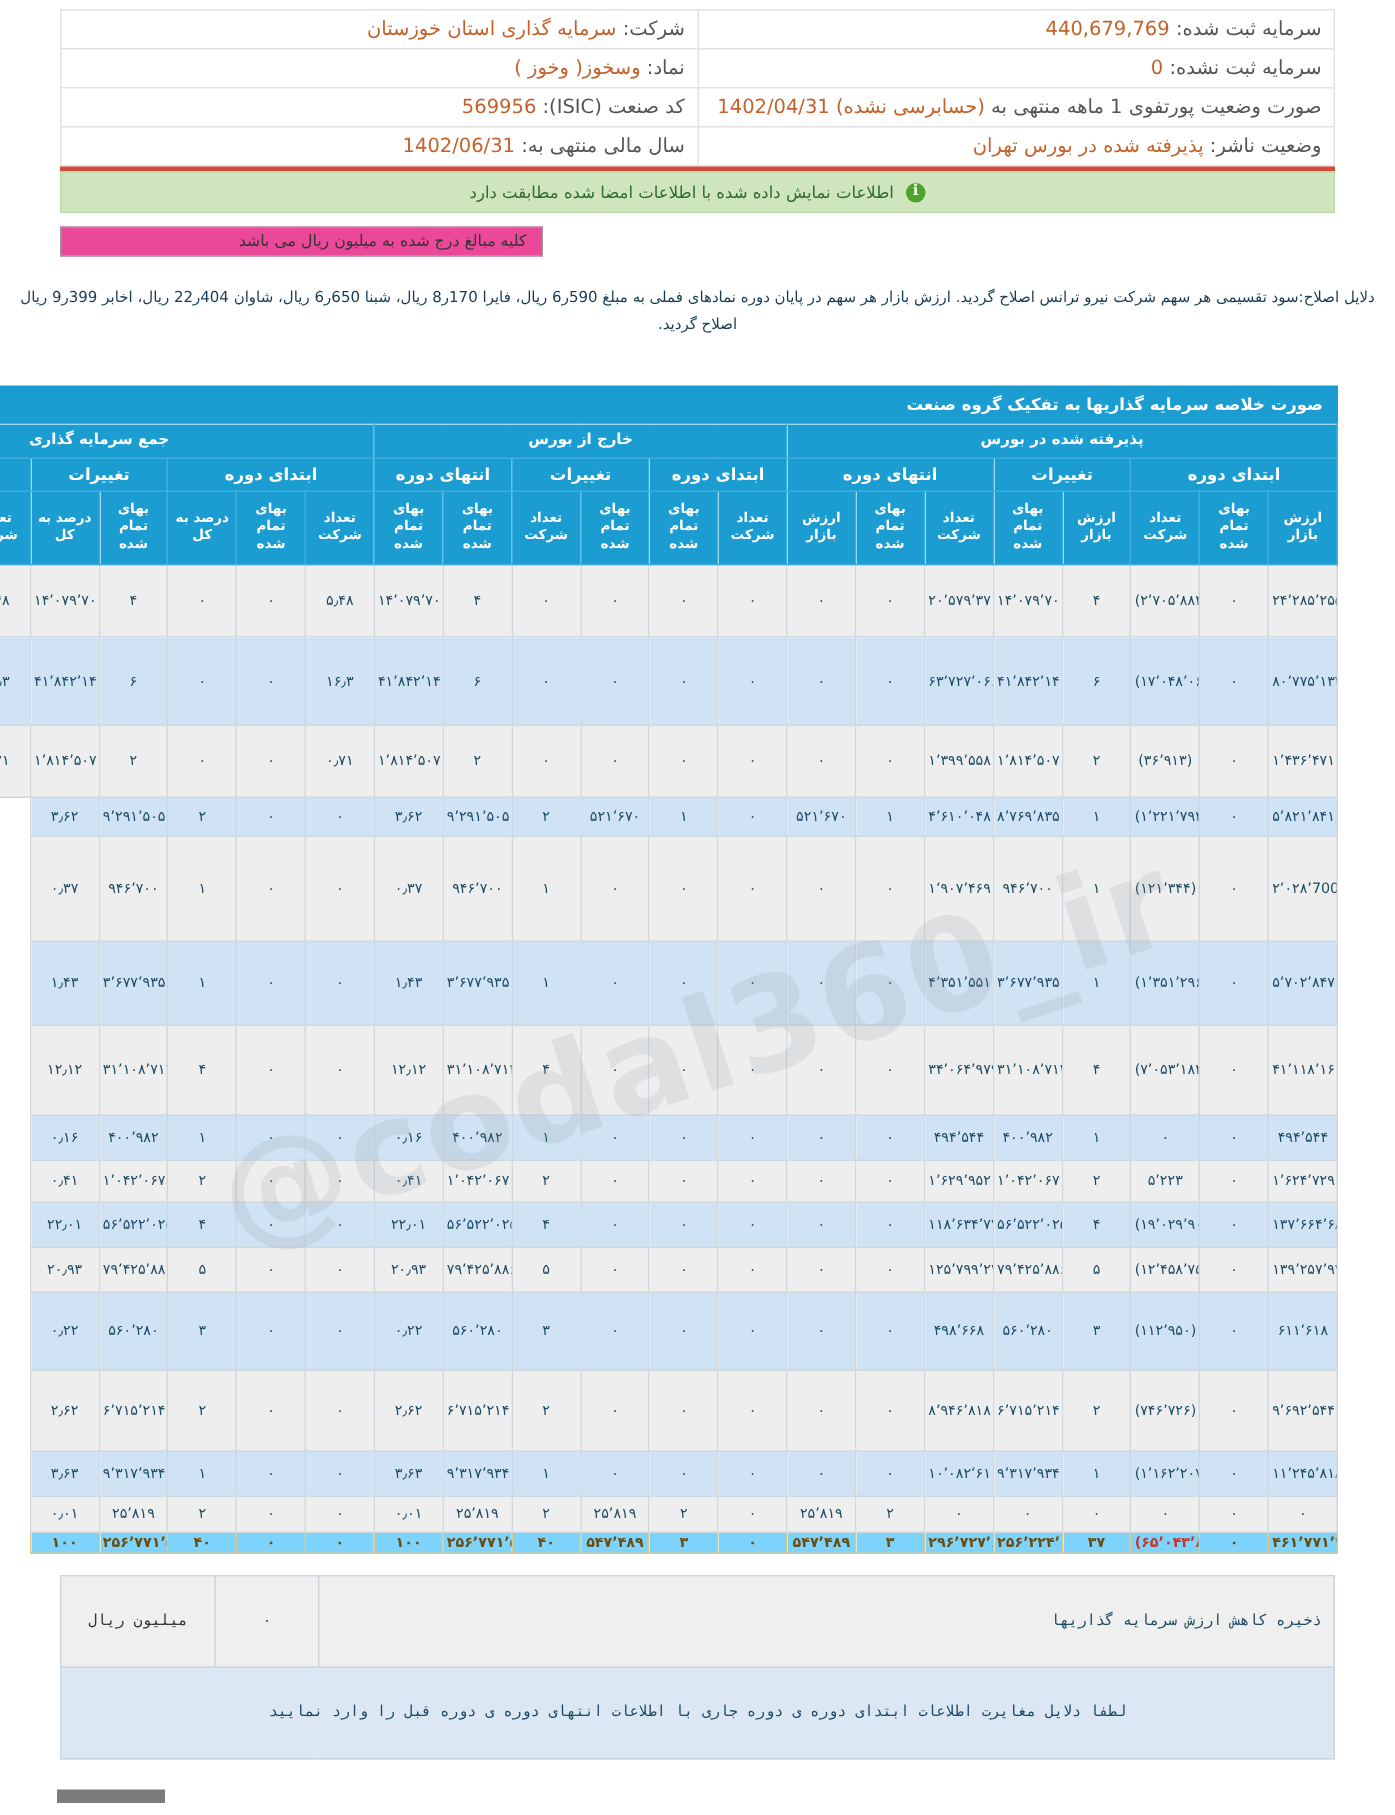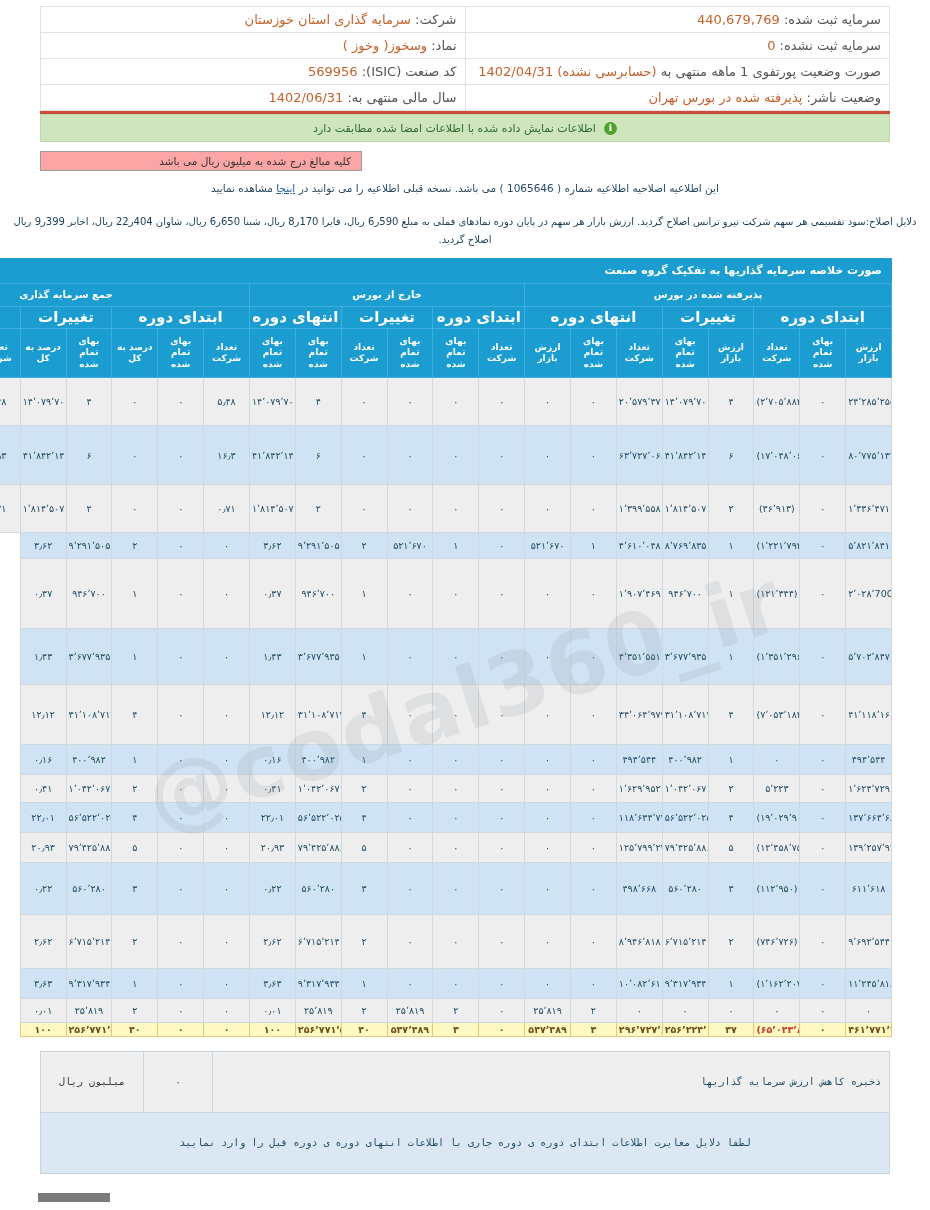--- a/index.html
+++ b/index.html
@@ -55,38 +55,38 @@
   .info-icon{
     width:13px;height:13px;border-radius:50%;
     background:#4da32e;color:#fff;font-size:10px;font-weight:bold;
     display:inline-flex;align-items:center;justify-content:center;
     line-height:1;font-family:"DejaVu Serif",serif;
   }
 
   
   .unitbox-row{margin:9px 40px 0 40px;display:flex;justify-content:flex-end;}
   .unitbox{
-    border:1px solid #9a9a9a;background:#fca5a5;
+    border:1px solid #9a9a9a;background:#ec4899;
     padding:3px 10px;font-size:10.5px;color:#333;
     min-width:300px;text-align:right;
   }
 
   
   .amend{
     margin:11px 40px 0 40px;text-align:center;
     font-size:10.5px;color:#2b4a63;
   }
   .amend a{color:#1a5b9c;text-decoration:underline;}
   .reason{
     margin:19px 8px 0 8px;text-align:center;
     font-size:10px;color:#173c57;line-height:1.75;
   }
 
   
-  .tbl-wrap{margin:10px 38px 0 0;padding-left:0;}
+  .tbl-wrap{margin:32px 38px 0 0;padding-left:0;}
   .tbl-title{
     background:#1b9dd1;color:#fff;font-size:11px;font-weight:bold;
     padding:6px 10px;text-align:right;width:892px;box-sizing:border-box;
   }
   table.port{
     border-collapse:collapse;table-layout:fixed;
     width:1010px;   
     background:#fff;
   }
   table.port th,table.port td{
@@ -94,27 +94,27 @@
     font-size:9.5px;color:#1d4a63;
     text-align:center;vertical-align:middle;
     padding:1px 2px;overflow:hidden;white-space:nowrap;
   }
   table.port thead th{
     background:#1b9dd1;color:#ffffff;font-weight:bold;
     border:1px solid #3fb0dd;line-height:1.25;
     white-space:normal;
   }
   thead tr.grp1 th{height:20px;font-size:10px;}
-  thead tr.grp2 th{height:19px;font-size:15px;}
+  thead tr.grp2 th{height:19px;font-size:11px;}
   thead tr.grp3 th{height:46px;font-size:9px;}
 
   tbody tr.odd  td{background:#eeeeee;}
   tbody tr.even td{background:#cfe3f4;}
   tbody tr.total td{
-    background:#fef9c3;color:#6a4d11;font-weight:bold;border-color:#e4c77a;
+    background:#7dd3fc;color:#6a4d11;font-weight:bold;border-color:#e4c77a;
   }
   td.neg{color:#d22b2b;}
   tbody tr.total td.neg{color:#c0392b;}
   td.num{direction:ltr;unicode-bidi:bidi-override;}
 
   
   .foot-wrap{margin:14px 40px 0 40px;}
   table.foot{width:100%;border-collapse:collapse;table-layout:fixed;}
   table.foot td{
     border:1px solid #c9d6e0;font-size:10px;
@@ -166,25 +166,20 @@
 
   <div class="notice">
     <span class="info-icon">i</span>
     <span>اطلاعات نمایش داده شده با اطلاعات امضا شده مطابقت دارد</span>
   </div>
 
   <div class="unitbox-row">
     <div class="unitbox">کلیه مبالغ درج شده به میلیون ریال می باشد</div>
   </div>
 
-  <div class="amend">
-    <span>این اطلاعیه اصلاحیه اطلاعیه شماره ( 1065646 ) می باشد. نسخه قبلی اطلاعیه را می توانید در</span>
-    <a href="#">اینجا</a>
-    <span>مشاهده نمایید</span>
-  </div>
 
   <div class="reason">دلایل اصلاح:سود تقسیمی هر سهم شرکت نیرو ترانس اصلاح گردید. ارزش بازار هر سهم در پایان دوره نمادهای فملی به مبلغ 590ر6 ریال، فایرا 170ر8 ریال، شبنا 650ر6 ریال، شاوان 404ر22 ریال، اخابر 399ر9 ریال اصلاح گردید.</div>
 
   <div class="tbl-wrap">
     <div class="tbl-title">صورت خلاصه سرمایه گذاریها به تفکیک گروه صنعت</div>
     <table class="port">
       <thead>
         <tr class="grp1" id="hdr-grp1">
             <th colspan="8">پذیرفته شده در بورس</th>
             <th colspan="6">خارج از بورس</th>

